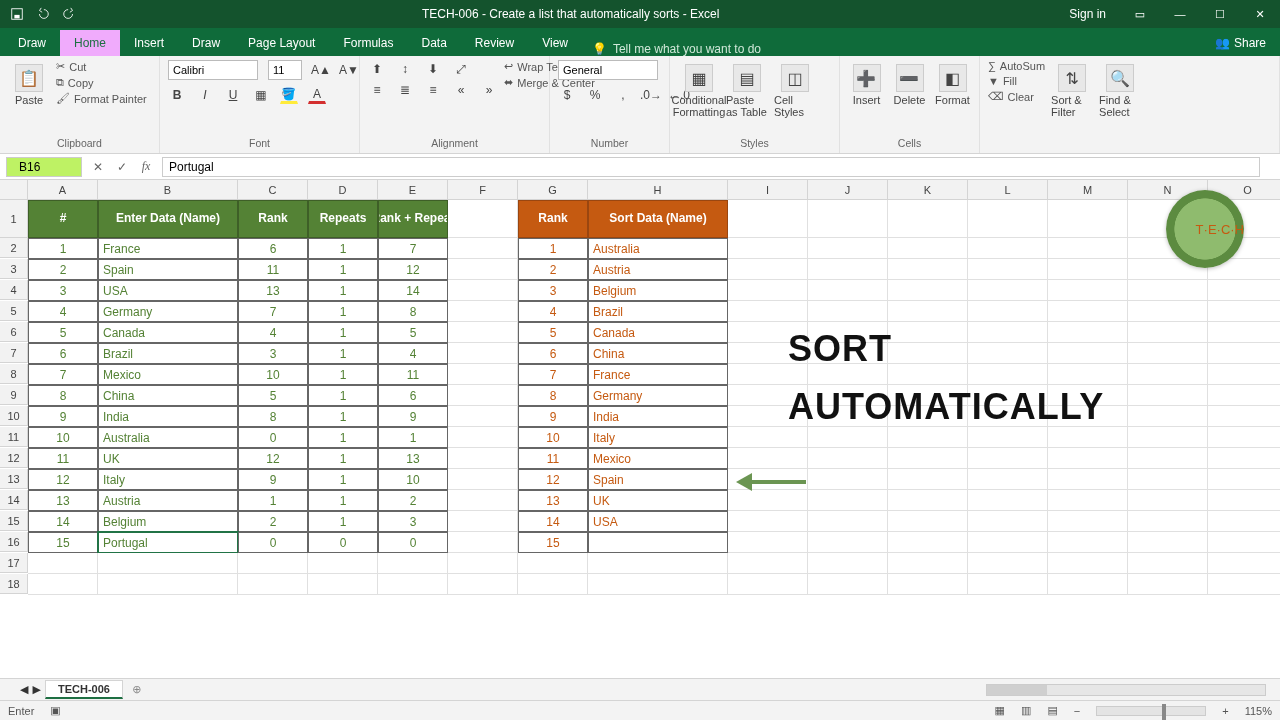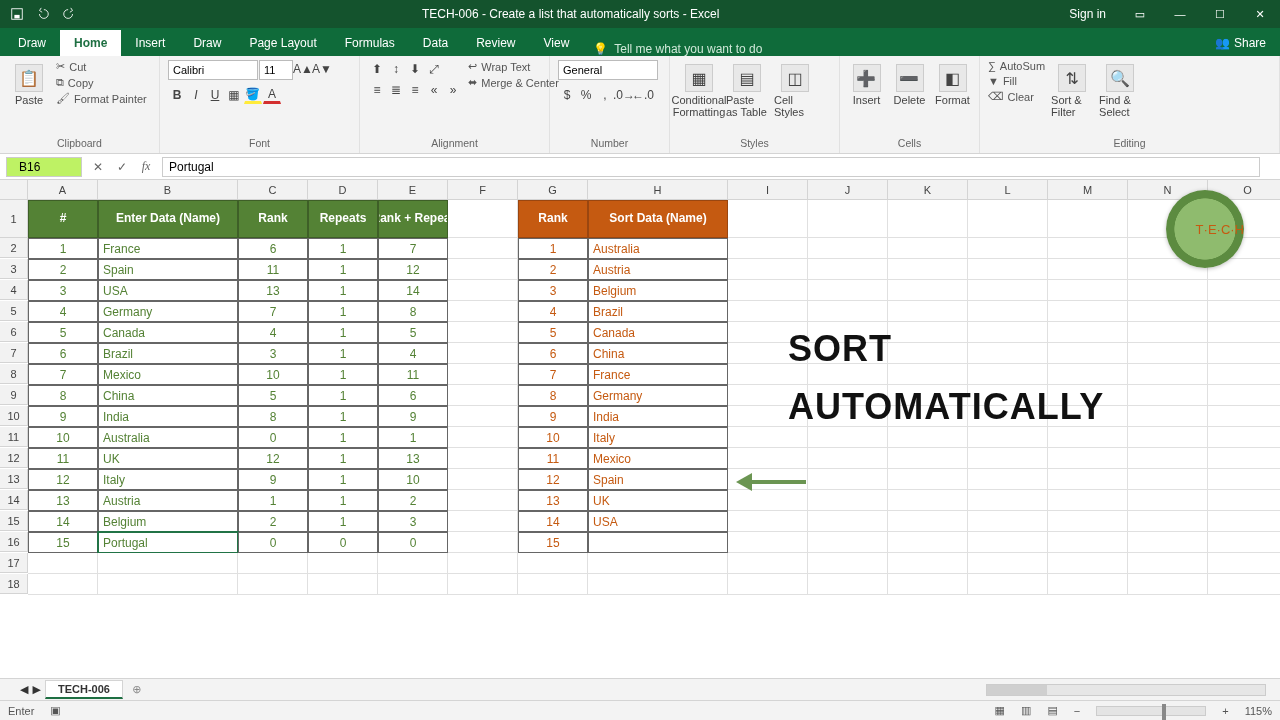--- a/index.html
+++ b/index.html
@@ -11,35 +11,35 @@
 .titlebar .qat span { width: 18px; height: 18px; display: inline-flex; align-items:center; justify-content:center; }
 .titlebar .title { flex: 1; text-align: center; font-size: 12px; }
 .titlebar .winbtns { display: flex; }
 .titlebar .signin { padding: 0 14px; font-size: 12px; }
 .titlebar .winbtns span { width: 40px; height: 28px; display: inline-flex; align-items:center; justify-content:center; font-size: 11px; }
 
 
 .tabs { height: 28px; background: #0f6b3a; display: flex; align-items: flex-end; color: #fff; padding-left: 4px; }
 .tabs .tab { padding: 6px 14px; font-size: 12px; cursor: pointer; }
 .tabs .tab.file { background: #0f6b3a; }
-.tabs .tab.active { background: #ffffff; color: #1e6f42; font-weight: bold; }
+.tabs .tab.active { background: #f0abfc; color: #1e6f42; }
 .tabs .tellme { margin-left: 10px; display:flex; align-items:center; gap:6px; color:#cfe8d8; font-size:12px; }
 .tabs .spacer { flex:1; }
 .tabs .share { padding: 6px 14px; display:flex; align-items:center; gap:4px; }
 
 
 .ribbon { height: 98px; background: #f3f3f3; border-bottom: 1px solid #d4d4d4; display: flex; }
 .group { border-right: 1px solid #e1e1e1; padding: 4px 8px 2px 8px; display:flex; flex-direction:column; justify-content:space-between; }
 .group .label { text-align:center; font-size: 10.5px; color:#666; padding-bottom:2px; }
 .group .body { flex:1; display:flex; gap:6px; }
 .bigbtn { width: 42px; display:flex; flex-direction:column; align-items:center; gap:2px; font-size:11px; color:#444; padding-top:4px; }
 .bigbtn .ico { width: 28px; height: 28px; background:#e8e8e8; border:1px solid #ccc; display:flex; align-items:center; justify-content:center; font-size:16px; }
 .col { display:flex; flex-direction:column; gap:3px; font-size:11px; color:#555; }
 .col span { display:flex; align-items:center; gap:4px; white-space:nowrap; }
-.fontrow { display:flex; gap:1px; align-items:flex-start; }
+.fontrow { display:flex; gap:10px; align-items:center; }
 .fontbox { width: 90px; height:20px; border:1px solid #bbb; background:#fff; padding:1px 4px; font-size:11px; }
 .sizebox { width: 34px; height:20px; border:1px solid #bbb; background:#fff; padding:1px 4px; font-size:11px; }
 .sbtn { width:18px; height:18px; border:1px solid transparent; display:inline-flex; align-items:center; justify-content:center; font-size:12px; color:#444; }
 .numfmt { width: 100px; height:20px; border:1px solid #bbb; background:#fff; padding:1px 4px; font-size:11px; }
 
 
 .fbar { height: 26px; border-bottom:1px solid #d4d4d4; display:flex; align-items:center; }
 .namebox { width: 76px; height: 20px; border:1px solid #ccc; margin-left:6px; padding:1px 12px; font-size:12px; background:#bef264; }
 .fbar .fxbtns { display:flex; gap:4px; padding:0 6px; align-items:center; }
 .fbar .fxbtns span { width:20px; height:20px; display:inline-flex; align-items:center; justify-content:center; color:#666; font-size:12px; }
@@ -287,21 +287,20 @@
       </div>
       <div class="bigbtn">
           <div class="ico">⇅</div>
           <span>Sort &amp; Filter</span>
         </div>
       <div class="bigbtn">
           <div class="ico">🔍</div>
           <span>Find &amp; Select</span>
         </div>
     </div>
-    <div class="label">Editing</div>
   </div>
 </div>
 
 <div class="fbar">
   <input class="namebox" value="B16" style="">
   <div class="fxbtns">
     <span>✕</span>
     <span>✓</span>
     <span>
         <i style="font-family:serif">fx</i>

